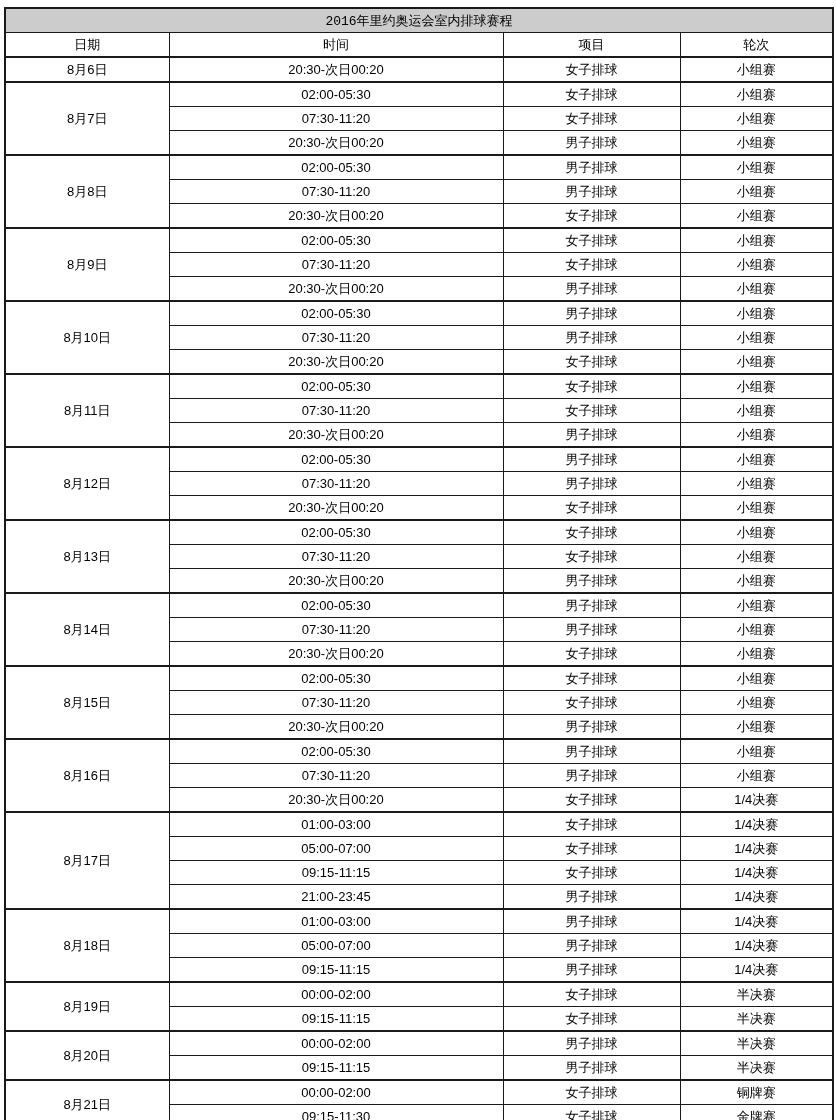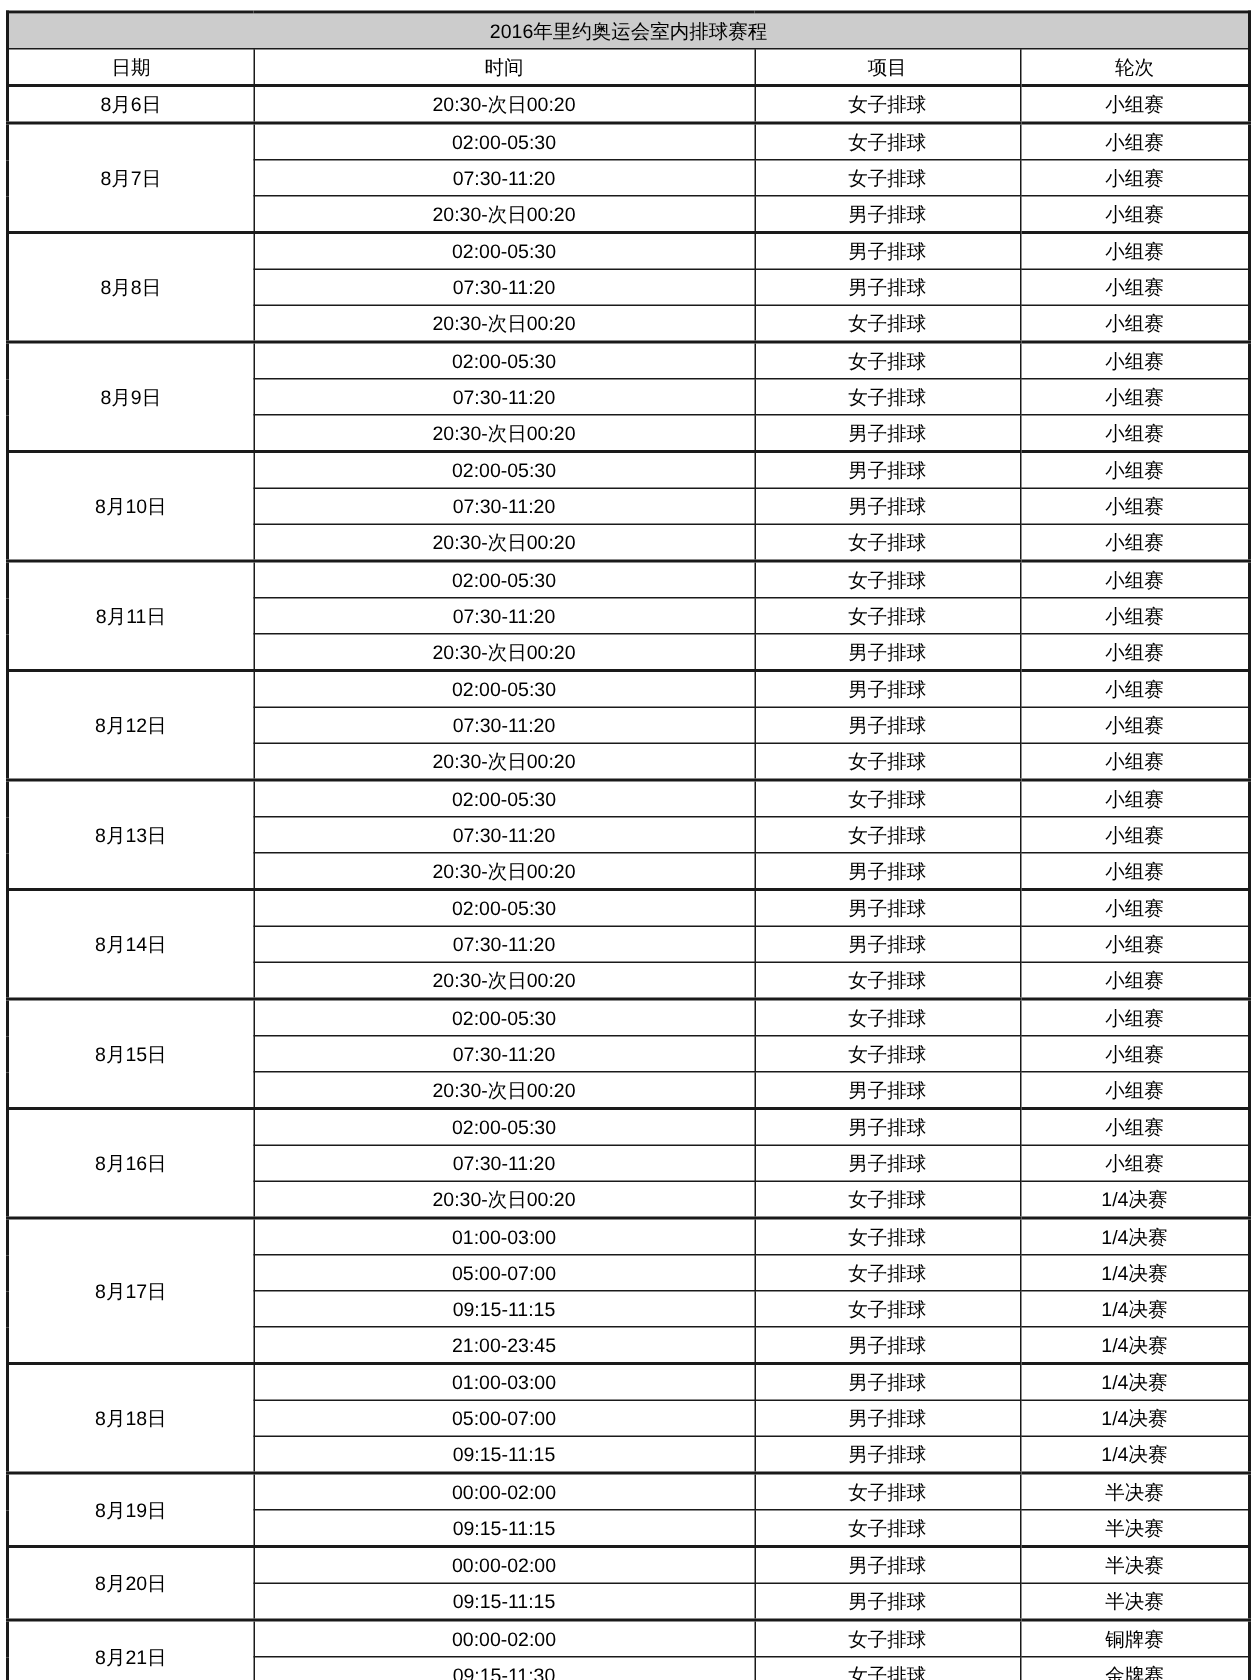--- a/index.html
+++ b/index.html
@@ -32,20 +32,21 @@
     padding: 0 2px;
     height: 23px;
     overflow: hidden;
     white-space: nowrap;
   }
   td.title-cell {
     background: #cccccc;
     font-weight: bold;
     font-size: 14px;
     border-bottom: 2px solid #1a1a1a;
+    font-family: Liberation Mono, monospace;
   }
   tr.header-row th {
     border-bottom: 2px solid #1a1a1a;
   }
   tr.group-start > td {
     border-top: 2px solid #1a1a1a;
   }
 </style>
 </head>
 <body>

